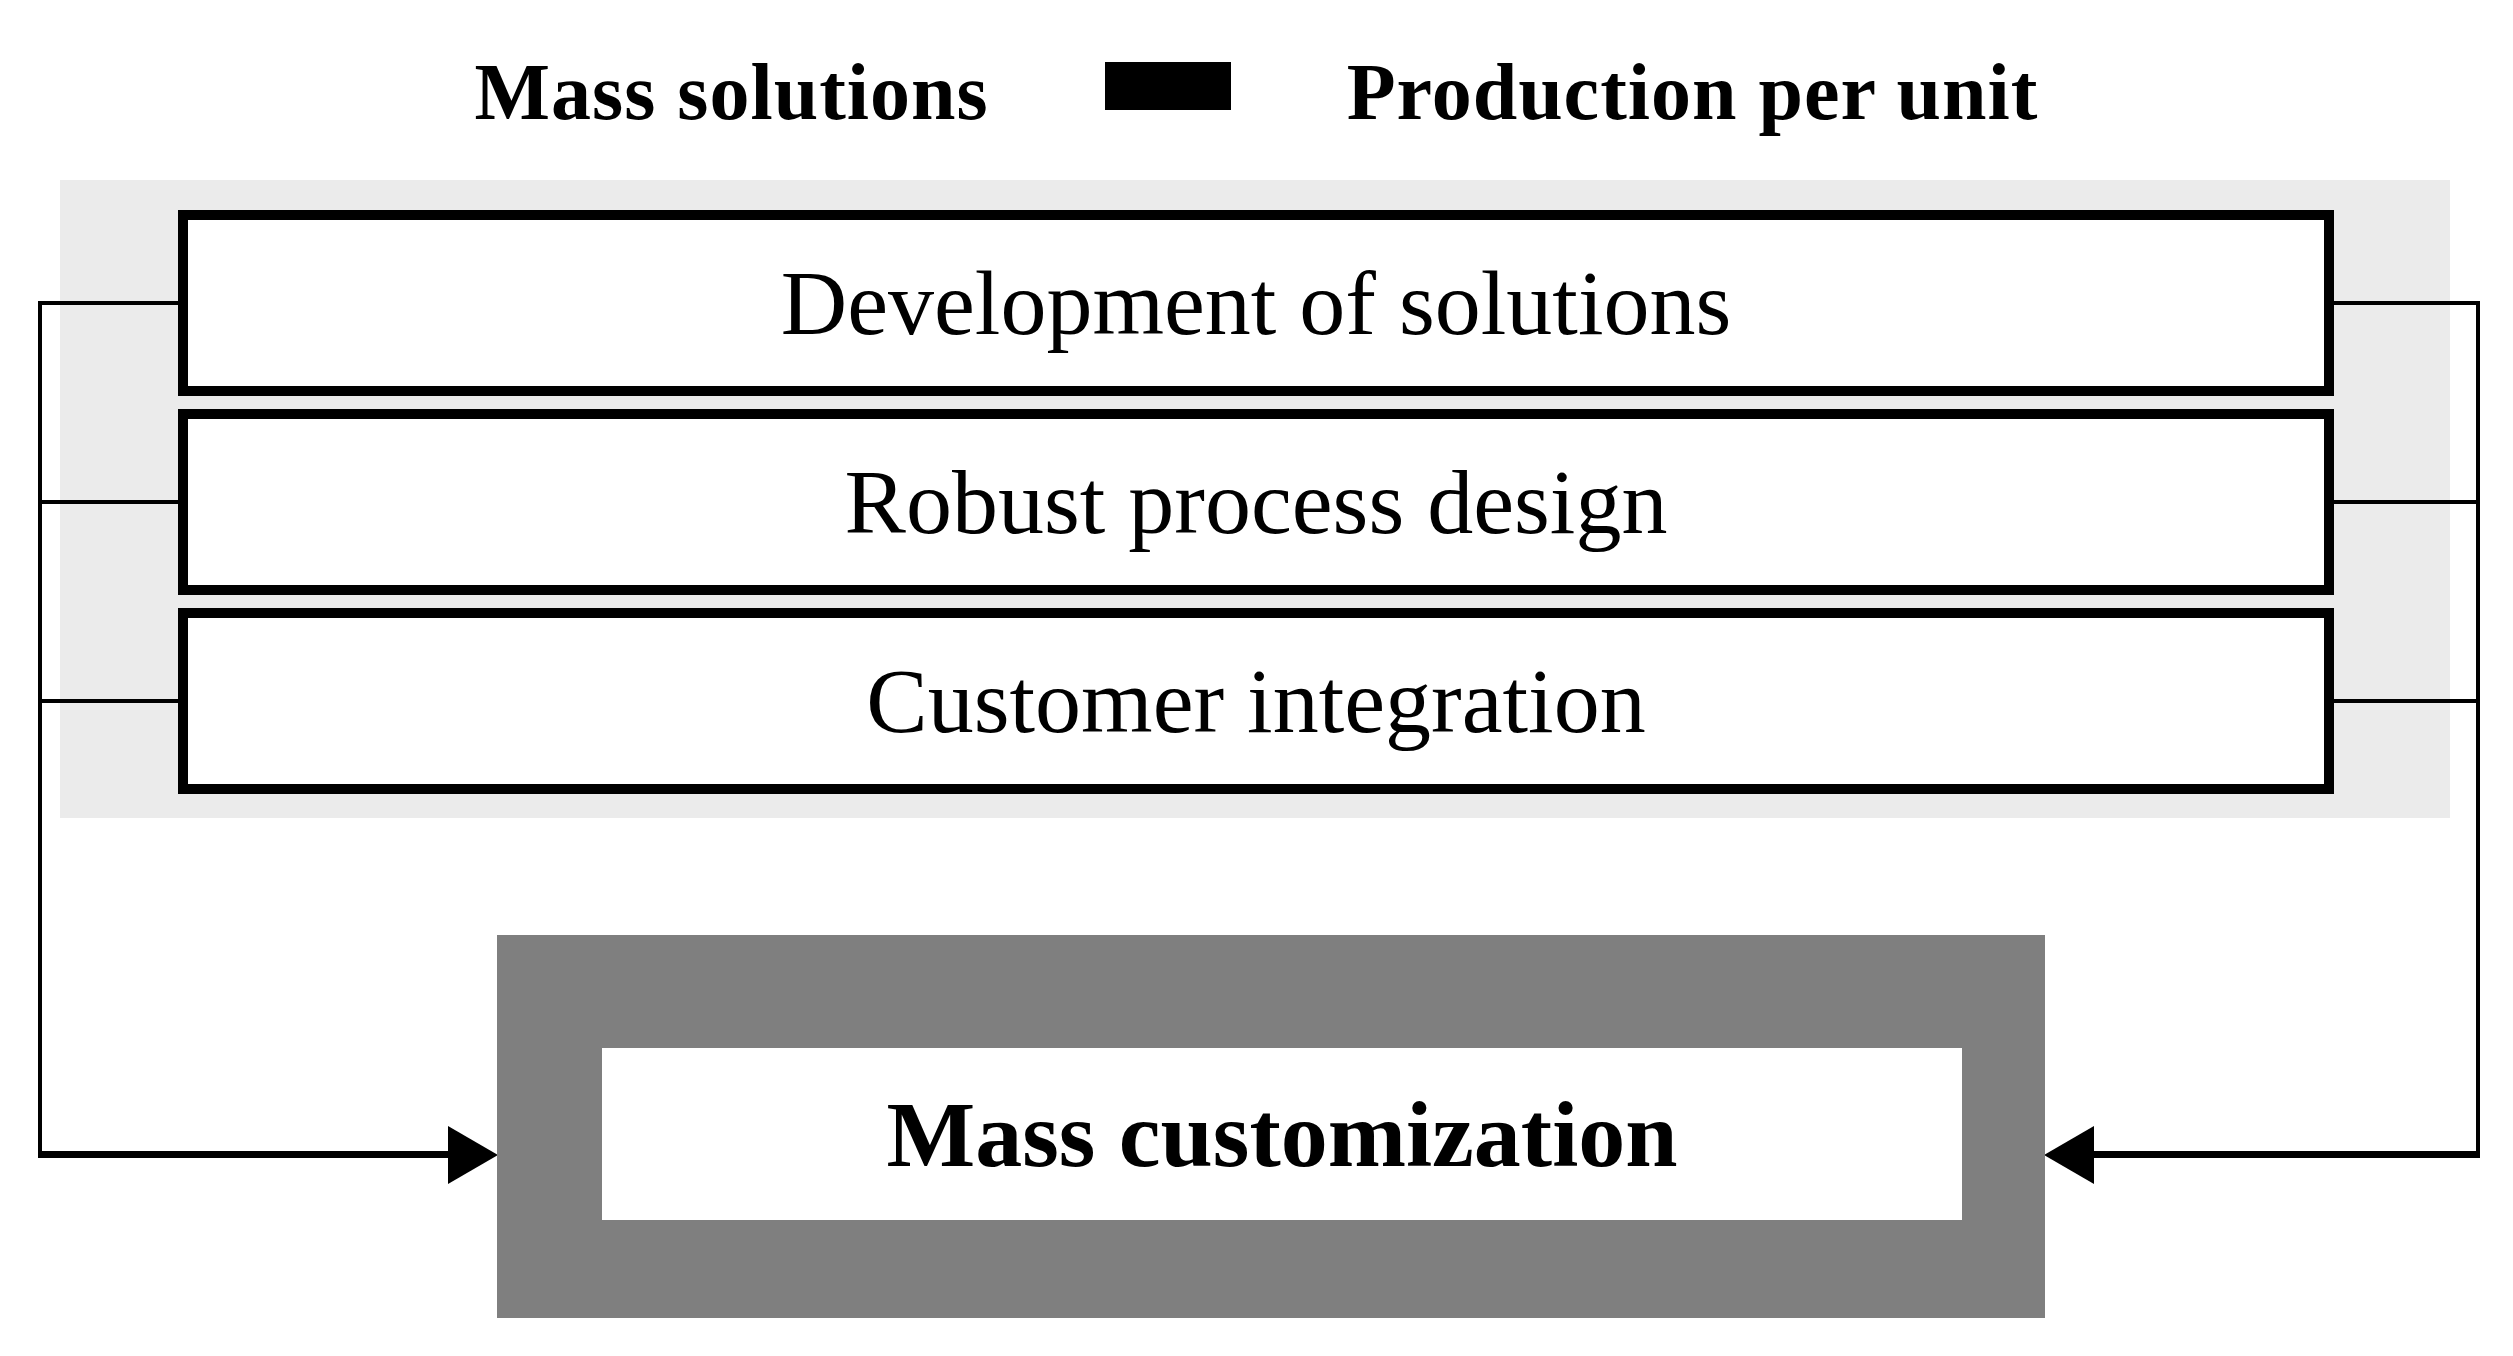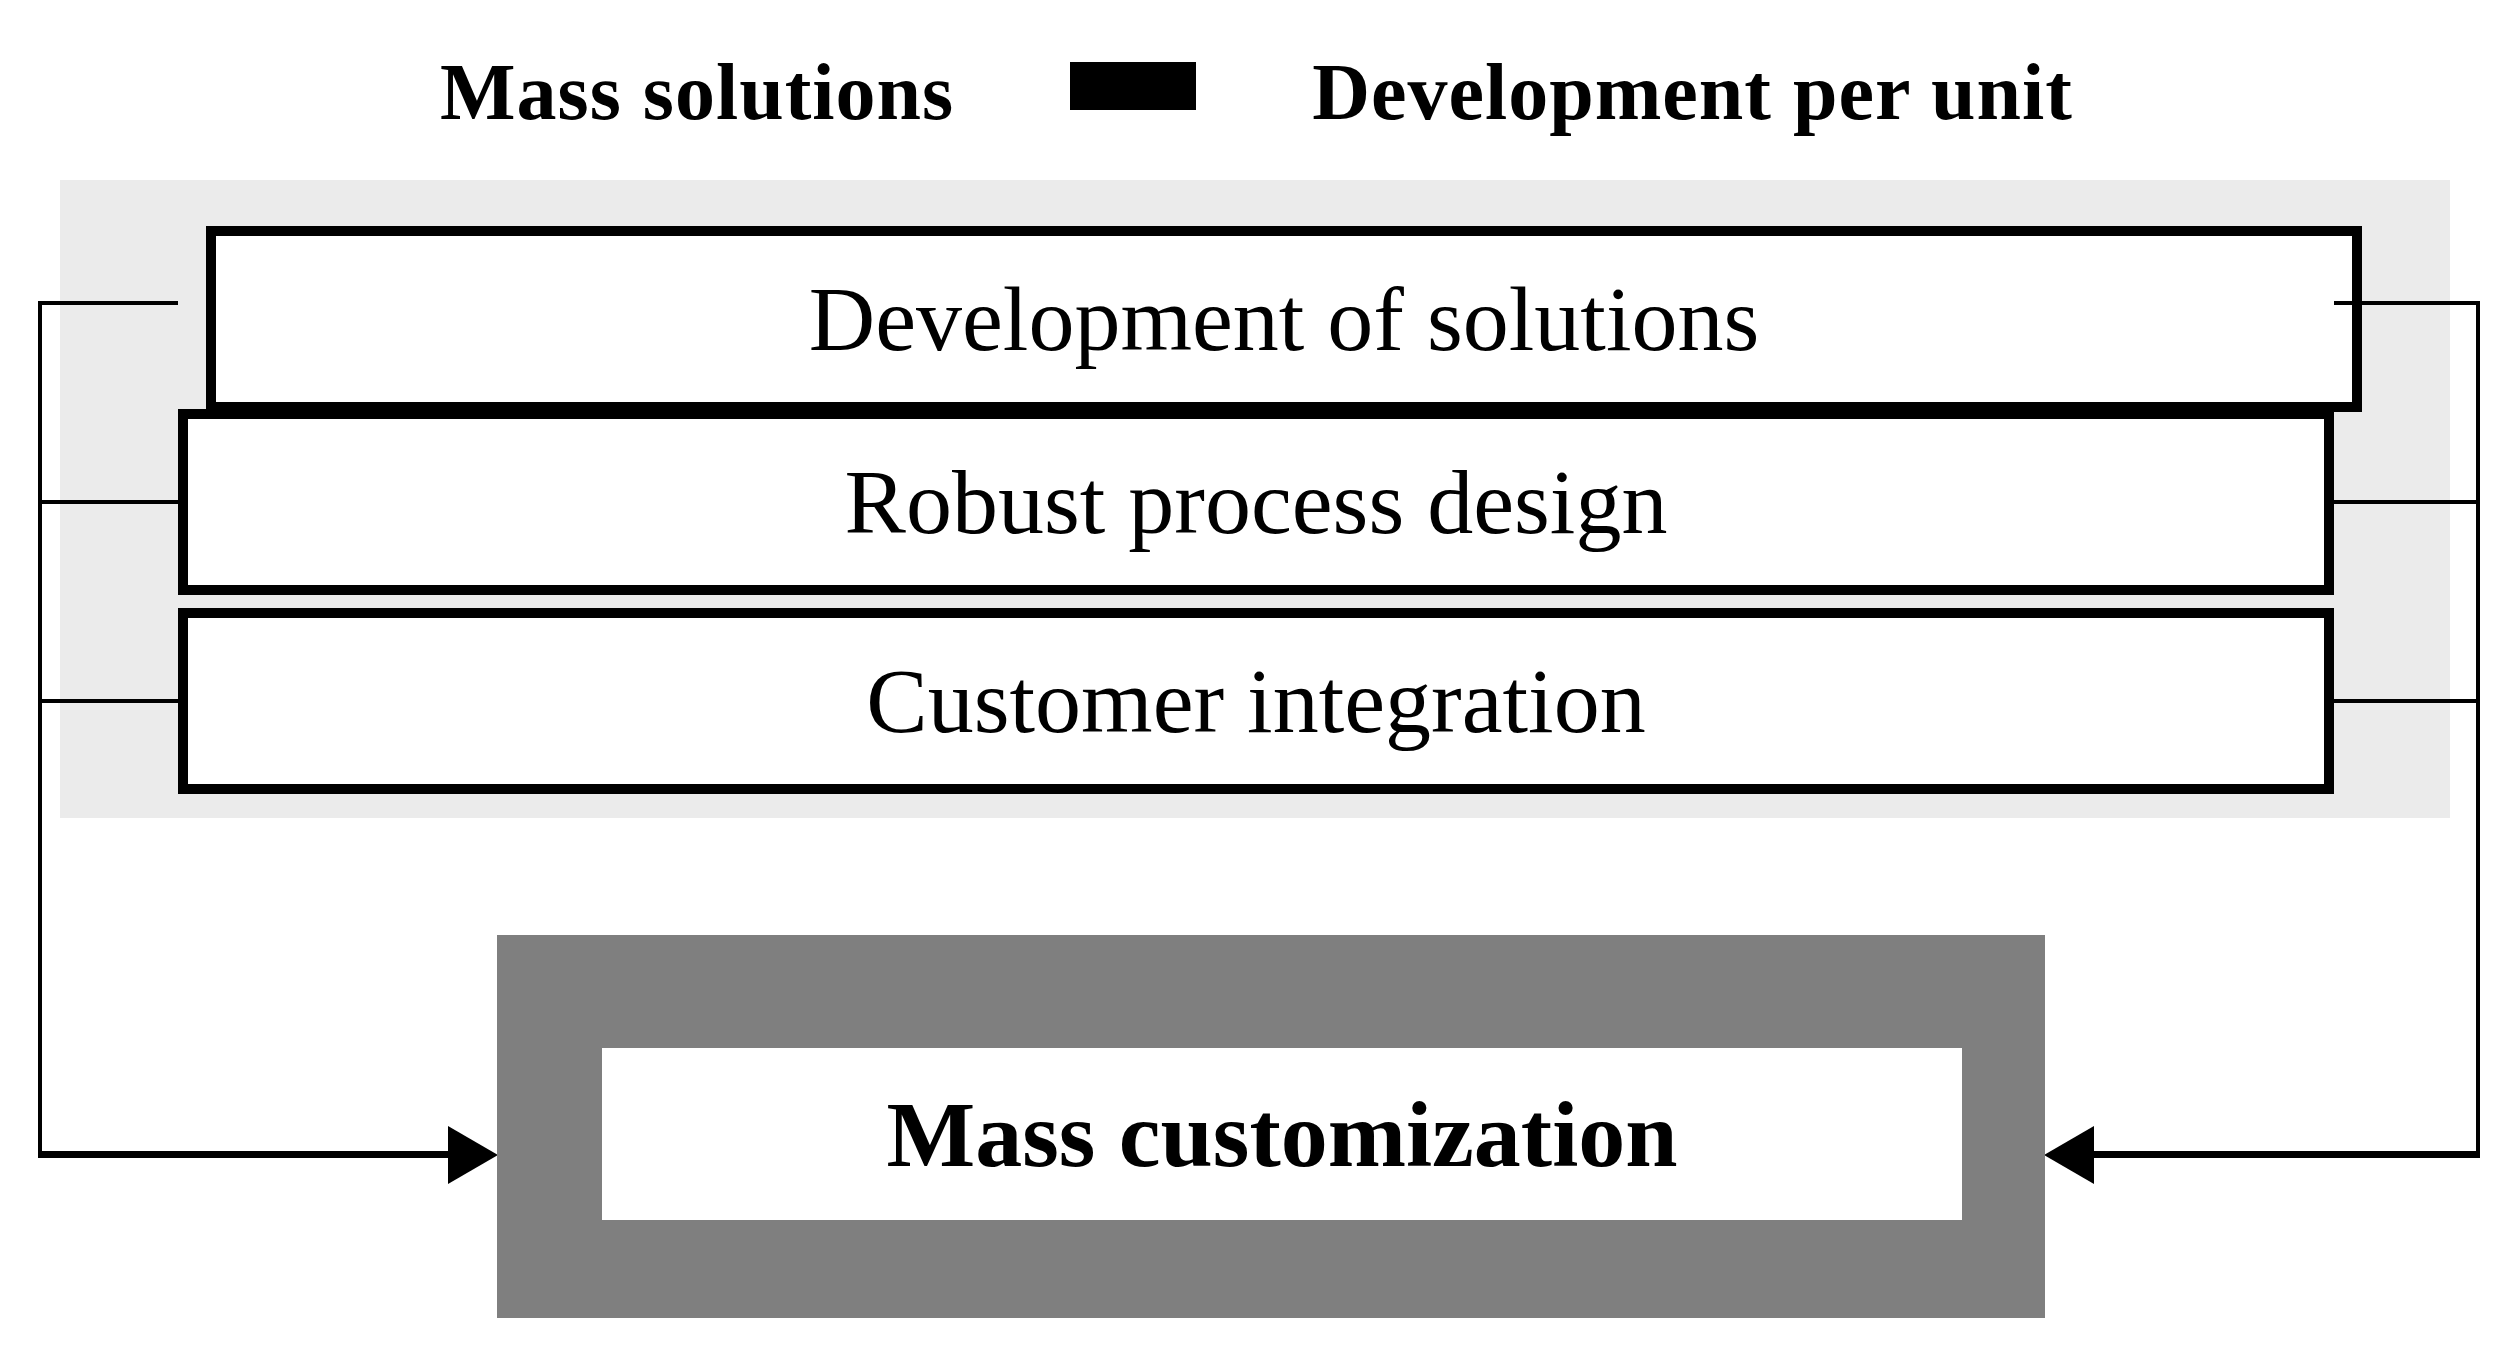--- a/index.html
+++ b/index.html
@@ -51,21 +51,21 @@
     left: 178px;
     width: 2156px; height: 186px;
     background: var(--box-bg, #ffffff);
     border: 10px solid var(--line, #000000);
     display: flex;
     align-items: center;
     justify-content: center;
     font-size: 92px;
     white-space: nowrap;
   }
-  .pillar-1 { top: 226px; margin-left: 28px; }
+  .pillar-1 { top: 210px; }
   .pillar-2 { top: 409px; }
   .pillar-3 { top: 608px; }
 
   
   .line { position: absolute; background: var(--line, #000000); }
   .rail-left  { left: 38px;   top: 301px; width: 4px; height: 857px; }
   .rail-right { left: 2476px; top: 301px; width: 4px; height: 857px; }
   .stub { height: 4px; }
   .stub-l { left: 38px;   width: 140px; }
   .stub-r { left: 2334px; width: 146px; }
@@ -105,21 +105,21 @@
   }
 </style>
 </head>
 <body>
 
 <div class="canvas">
 
   <div class="legend">
     <span class="legend-text">Mass solutions</span>
     <span class="legend-bar"></span>
-    <span class="legend-text">Development per unit</span>
+    <span class="legend-text">Production per unit</span>
   </div>
 
   <div class="panel"></div>
 
   <div class="pillar pillar-1">
     <span>Development of solutions</span>
   </div>
   <div class="pillar pillar-2">
     <span>Robust process design</span>
   </div>

